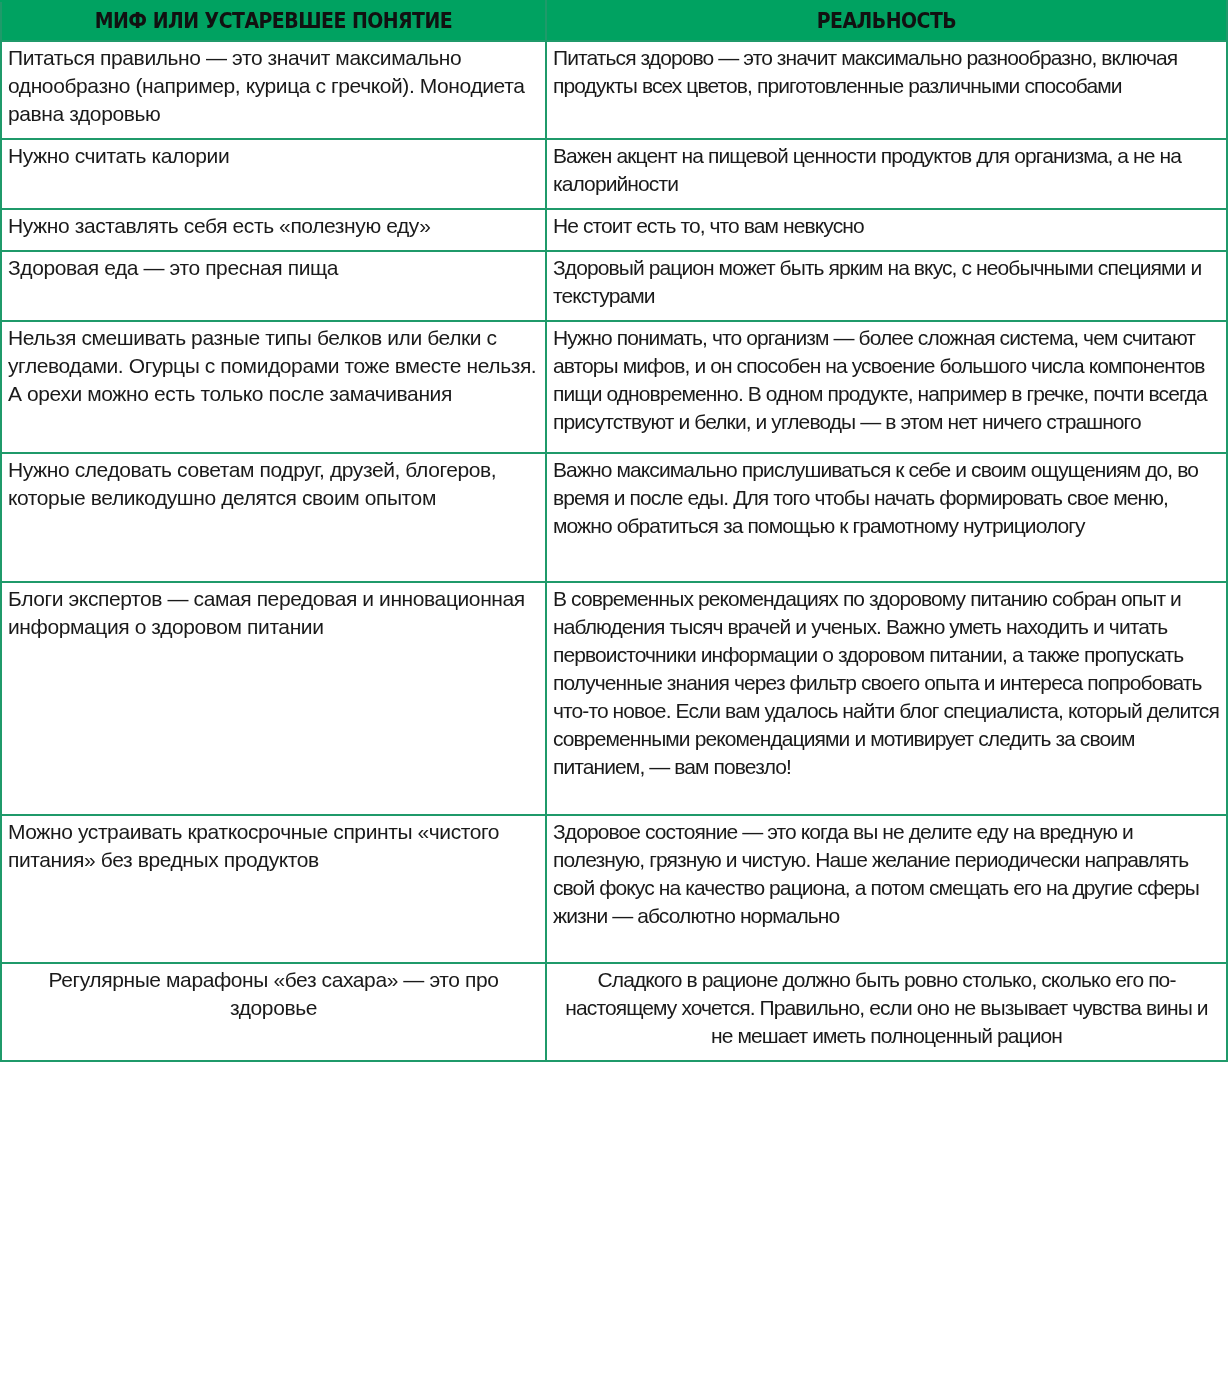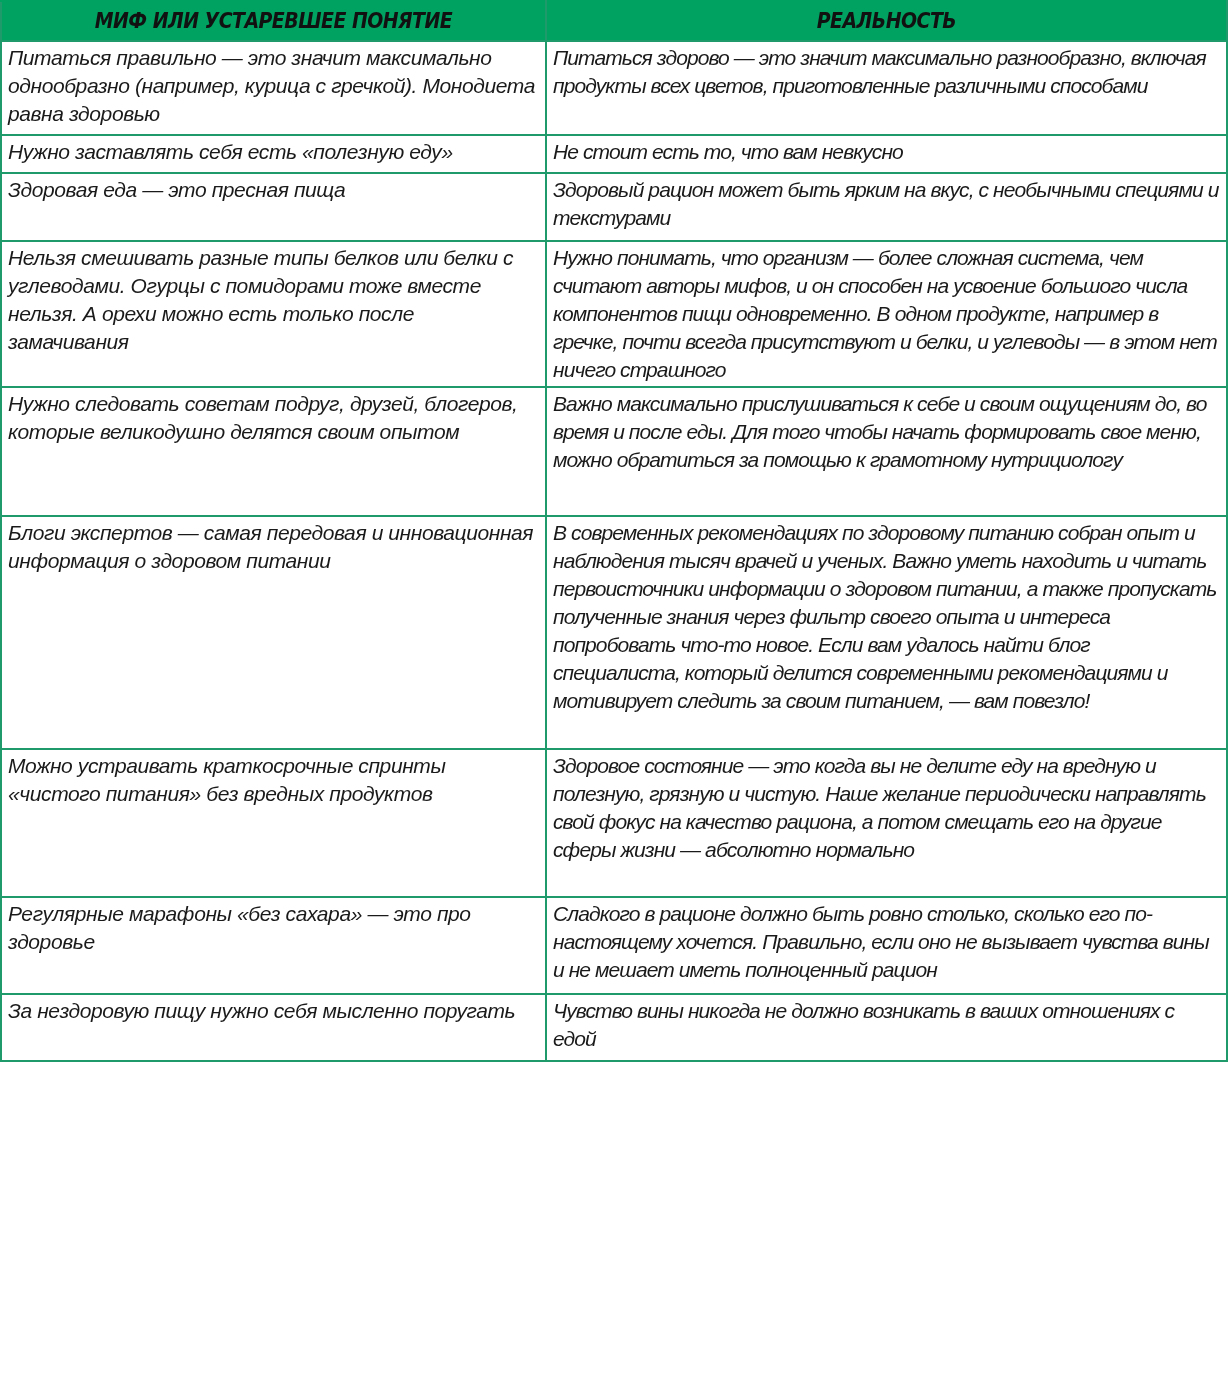--- a/index.html
+++ b/index.html
@@ -3,41 +3,40 @@
 <meta charset="utf-8">
 <style>
   html, body { margin: 0; padding: 0; background: #ffffff; }
   body { width: 1228px; height: 1384px; overflow: hidden; }
   .tbl {
     position: absolute; left: 0; top: 0;
     width: 1226px;
     border-collapse: collapse;
     table-layout: fixed;
     font-family: "Liberation Sans Narrow", "Liberation Sans", sans-serif;
-    font-style: italic;
   }
   .tbl col.c1 { width: 545px; }
   .tbl col.c2 { width: 681px; }
   .tbl th {
     background: #00a261;
     color: #111;
     font-family: "DejaVu Sans Condensed", "DejaVu Sans", sans-serif;
     font-weight: bold;
     font-size: 21px;
     height: 38px;
     padding: 0;
     border: 2px solid #1f9a6a;
     border-top: 2px solid #00a261;
     text-align: center;
     letter-spacing: -0.5px;
   }
   .tbl td {
     border: 2px solid #1f9a6a;
     vertical-align: top;
-    padding: 2px 6px 2px 6px;
+    padding: 2px 6px 10px 6px;
     font-size: 21px;
     line-height: 28px;
     color: #1a1a1a;
     background: #fff;
     letter-spacing: -0.4px;
   }
   .tbl td.real { letter-spacing: -0.9px; }
 </style>
 </head>
 <body>
@@ -51,20 +50,24 @@
     <tr>
       <th>МИФ ИЛИ УСТАРЕВШЕЕ ПОНЯТИЕ</th>
       <th>РЕАЛЬНОСТЬ</th>
     </tr>
   </thead>
   <tbody id="tbody">
       <tr style="height: 94px;">
         <td>Питаться правильно — это значит максимально однообразно (например, курица с гречкой). Монодиета равна здоровью</td>
         <td class="real">Питаться здорово — это значит максимально разнообразно, включая продукты всех цветов, приготовленные различными способами</td>
       </tr>
+      <tr style="height: 67px;">
+        <td>Нужно считать калории</td>
+        <td class="real">Важен акцент на пищевой ценности продуктов для организма, а не на калорийности</td>
+      </tr>
       <tr style="height: 38px; margin-left: 20px;">
         <td>Нужно заставлять себя есть «полезную еду»</td>
         <td class="real">Не стоит есть то, что вам невкусно</td>
       </tr>
       <tr style="height: 68px;">
         <td>Здоровая еда — это пресная пища</td>
         <td class="real">Здоровый рацион может быть ярким на вкус, с необычными специями и текстурами</td>
       </tr>
       <tr style="height: 132px;">
         <td>Нельзя смешивать разные типы белков или белки с углеводами. Огурцы с помидорами тоже вместе нельзя. А орехи можно есть только после замачивания</td>
@@ -75,22 +78,18 @@
         <td class="real">Важно максимально прислушиваться к себе и своим ощущениям до, во время и после еды. Для того чтобы начать формировать свое меню, можно обратиться за помощью к грамотному нутрициологу</td>
       </tr>
       <tr style="height: 233px; margin-top: 35px;">
         <td>Блоги экспертов — самая передовая и инновационная информация о здоровом питании</td>
         <td class="real">В современных рекомендациях по здоровому питанию собран опыт и наблюдения тысяч врачей и ученых. Важно уметь находить и читать первоисточники информации о здоровом питании, а также пропускать полученные знания через фильтр своего опыта и интереса попробовать что-то новое. Если вам удалось найти блог специалиста, который делится современными рекомендациями и мотивирует следить за своим питанием, — вам повезло!</td>
       </tr>
       <tr style="height: 148px;">
         <td>Можно устраивать краткосрочные спринты «чистого питания» без вредных продуктов</td>
         <td class="real">Здоровое состояние — это когда вы не делите еду на вредную и полезную, грязную и чистую. Наше желание периодически направлять свой фокус на качество рациона, а потом смещать его на другие сферы жизни — абсолютно нормально</td>
       </tr>
-      <tr style="height: 97px;">
+      <tr style="height: 97px; text-align: center;">
         <td>Регулярные марафоны «без сахара» — это про здоровье</td>
         <td class="real">Сладкого в рационе должно быть ровно столько, сколько его по-настоящему хочется. Правильно, если оно не вызывает чувства вины и не мешает иметь полноценный рацион</td>
-      </tr>
-      <tr style="height: 67px;">
-        <td>За нездоровую пищу нужно себя мысленно поругать</td>
-        <td class="real">Чувство вины никогда не должно возникать в ваших отношениях с едой</td>
       </tr>
     </tbody>
 </table>
 
 </body></html>

